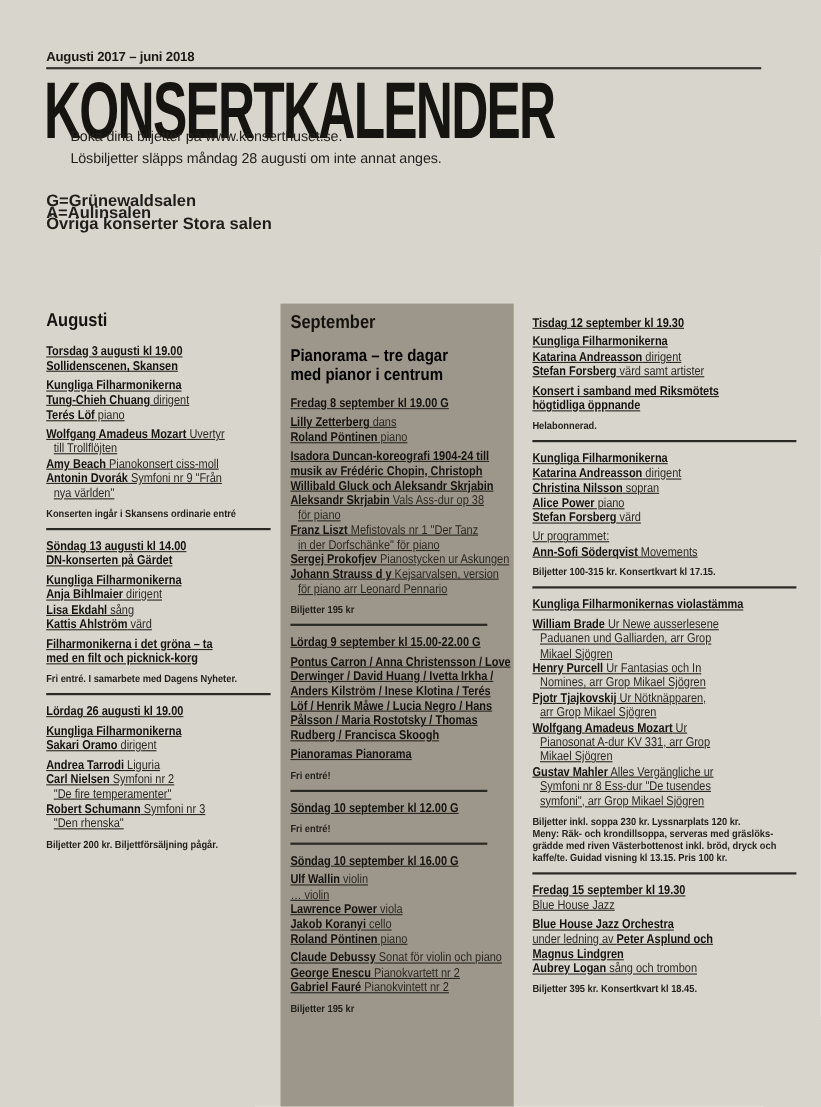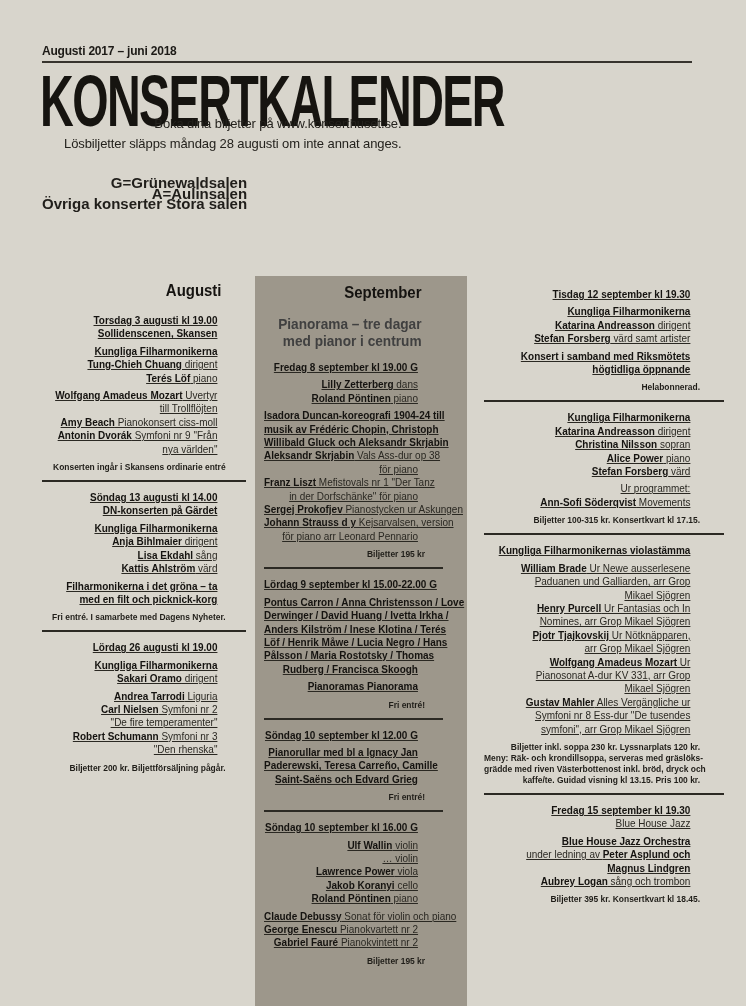--- a/index.html
+++ b/index.html
@@ -1,33 +1,33 @@
 <!DOCTYPE html>
 <html><head>
 <meta charset="utf-8">
 <style>
   html,body{margin:0;padding:0;}
   body{font-family:"Liberation Sans","DejaVu Sans",sans-serif;}
-  .page{position:relative;width:746px;height:1006px;background:#d8d5cc;overflow:hidden;color:#24221d;text-align:right;}
+  .page{position:relative;width:746px;height:1006px;background:#d8d5cc;overflow:hidden;color:#24221d;}
 
   
   .daterange{position:absolute;left:42px;top:44px;font-size:12px;font-weight:bold;color:#1c1a16;letter-spacing:-0.2px;}
   .rule{position:absolute;left:42px;top:61px;width:650px;height:2px;background:#37342e;}
   .title{position:absolute;left:40px;top:64px;margin:0;font-size:73px;line-height:73px;font-weight:bold;color:#161410;letter-spacing:-2.5px;white-space:nowrap;transform:scaleX(0.64);transform-origin:0 0;}
   .intro{position:absolute;left:42px;top:114px;font-size:13px;line-height:20px;color:#24221d;letter-spacing:-0.1px;margin-left:22px;}
   .legend{position:absolute;left:42px;top:178px;font-size:15px;line-height:10.6px;font-weight:bold;color:#201e1a;}
 
   
   .col{position:absolute;font-size:11.6px;line-height:13.4px;color:#2a2822;}
   .col-1{left:42px;top:282px;width:204px;}
   .col-2{left:255px;top:276px;width:212px;height:825px;background:#9d978b;padding:8px 24px 0 9px;box-sizing:border-box;}
   .col-3{left:484px;top:285px;width:240px;}
 
   .month{font-size:17px;line-height:18px;font-weight:bold;color:#151310;margin:0 0 13px;white-space:nowrap;transform:scaleX(0.88);transform-origin:0 50%;}
-  .feature{font-size:15.5px;line-height:17px;font-weight:bold;color:#404040;margin:0 0 11px;}
+  .feature{font-size:15.5px;line-height:17px;font-weight:bold;color:#000000;margin:0 0 11px;}
   .feature .line{white-space:nowrap;transform:scaleX(0.88);transform-origin:0 50%;}
   .group{margin:2px 0 4px;text-decoration:underline;}
   .line{white-space:nowrap;transform:scaleX(0.86);transform-origin:0 50%;}
   .line.hang{padding-left:8px;}
   .b{font-weight:bold;color:#151310;}
   .fine{font-size:9.4px;line-height:11px;font-weight:bold;color:#201e19;margin:6px 0 6px;}
   .fine .line{transform:scaleX(0.9);}
   .divider{height:0;border-top:2px solid #2b2923;margin:8px 0 8px;}
 </style>
 </head>
@@ -150,25 +150,20 @@
         <div class="group text">
           <div class="line"><span class="b">Pianoramas Pianorama</span></div>
         </div>
         <div class="fine">
           <div class="line">Fri entré!</div>
         </div>
         <div class="divider"></div>
         <div class="group date">
           <div class="line"><span class="b">Söndag 10 september kl 12.00 G</span></div>
         </div>
-        <div class="group text">
-          <div class="line"><span class="b">Pianorullar med bl a Ignacy Jan</span></div>
-          <div class="line"><span class="b">Paderewski, Teresa Carreño, Camille</span></div>
-          <div class="line"><span class="b">Saint-Saëns och Edvard Grieg</span></div>
-        </div>
         <div class="fine">
           <div class="line">Fri entré!</div>
         </div>
         <div class="divider"></div>
         <div class="group date">
           <div class="line"><span class="b">Söndag 10 september kl 16.00 G</span></div>
         </div>
         <div class="group credits">
           <div class="line"><span class="b">Ulf Wallin</span><span> violin</span></div>
           <div class="line"><span>… violin</span></div>

